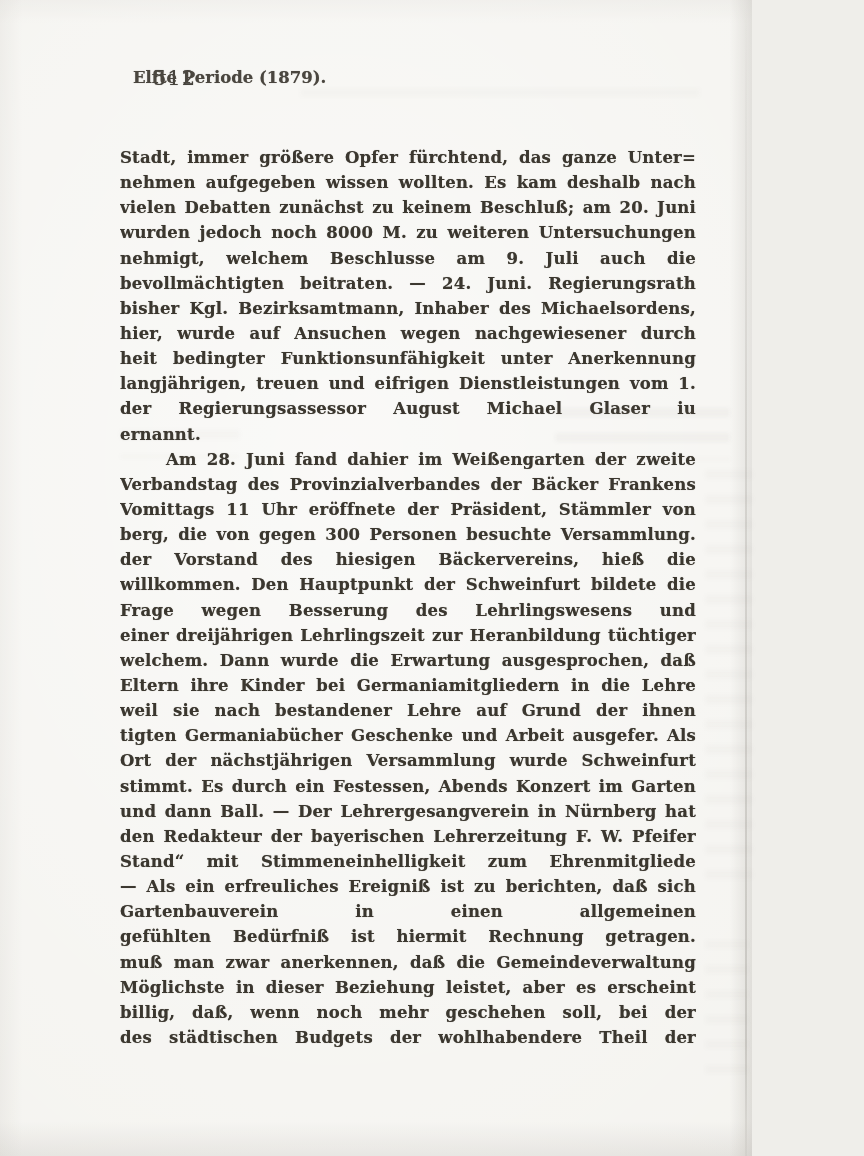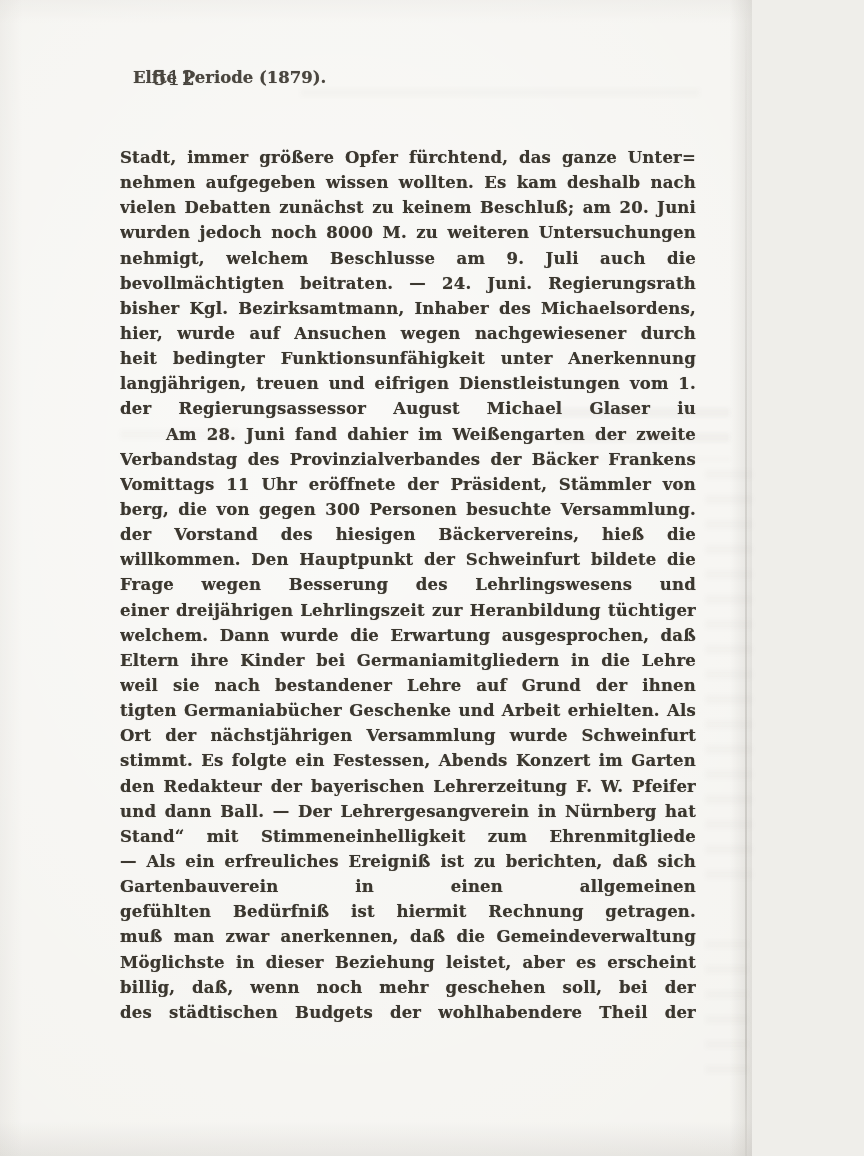--- a/index.html
+++ b/index.html
@@ -91,36 +91,37 @@
       <div class="text-line">nehmen aufgegeben wissen wollten. Es kam deshalb nach</div>
       <div class="text-line">vielen Debatten zunächst zu keinem Beschluß; am 20. Juni</div>
       <div class="text-line">wurden jedoch noch 8000 M. zu weiteren Untersuchungen ge=</div>
       <div class="text-line">nehmigt, welchem Beschlusse am 9. Juli auch die Gemeinde=</div>
       <div class="text-line">bevollmächtigten beitraten. — 24. Juni. Regierungsrath Schütz,</div>
       <div class="text-line">bisher Kgl. Bezirksamtmann, Inhaber des Michaelsordens, da=</div>
       <div class="text-line">hier, wurde auf Ansuchen wegen nachgewiesener durch Krank=</div>
       <div class="text-line">heit bedingter Funktionsunfähigkeit unter Anerkennung seiner</div>
       <div class="text-line">langjährigen, treuen und eifrigen Dienstleistungen vom 1. Juli</div>
       <div class="text-line">der Regierungsassessor August Michael Glaser iu Regensburg</div>
+      <div class="text-line short-last">ernannt.</div>
       <div class="text-line indent">Am 28. Juni fand dahier im Weißengarten der zweite</div>
       <div class="text-line">Verbandstag des Provinzialverbandes der Bäcker Frankens statt.</div>
       <div class="text-line">Vomittags 11 Uhr eröffnete der Präsident, Stämmler von Nürn=</div>
       <div class="text-line">berg, die von gegen 300 Personen besuchte Versammlung. Müller,</div>
       <div class="text-line">der Vorstand des hiesigen Bäckervereins, hieß die Anwesenden</div>
       <div class="text-line">willkommen. Den Hauptpunkt der Schweinfurt bildete die</div>
       <div class="text-line">Frage wegen Besserung des Lehrlingswesens und Anbahnung</div>
       <div class="text-line">einer dreijährigen Lehrlingszeit zur Heranbildung tüchtiger Ge=</div>
       <div class="text-line">welchem. Dann wurde die Erwartung ausgesprochen, daß die</div>
       <div class="text-line">Eltern ihre Kinder bei Germaniamitgliedern in die Lehre geben,</div>
       <div class="text-line">weil sie nach bestandener Lehre auf Grund der ihnen ausgefer=</div>
-      <div class="text-line">tigten Germaniabücher Geschenke und Arbeit erhielten. Als</div>
+      <div class="text-line">tigten Germaniabücher Geschenke und Arbeit ausgefer. Als</div>
       <div class="text-line">Ort der nächstjährigen Versammlung wurde Schweinfurt be=</div>
-      <div class="text-line">stimmt. Es folgte ein Festessen, Abends Konzert im Garten</div>
+      <div class="text-line">stimmt. Es durch ein Festessen, Abends Konzert im Garten</div>
+      <div class="text-line">und dann Ball. — Der Lehrergesangverein in Nürnberg hat</div>
       <div class="text-line">den Redakteur der bayerischen Lehrerzeitung F. W. Pfeifer</div>
-      <div class="text-line">und dann Ball. — Der Lehrergesangverein in Nürnberg hat</div>
       <div class="text-line">Stand“ mit Stimmeneinhelligkeit zum Ehrenmitgliede ernannt.</div>
       <div class="text-line">— Als ein erfreuliches Ereigniß ist zu berichten, daß sich der</div>
       <div class="text-line">Gartenbauverein in einen allgemeinen Verschönerungsverein für</div>
       <div class="text-line">gefühlten Bedürfniß ist hiermit Rechnung getragen. Dankbar</div>
       <div class="text-line">muß man zwar anerkennen, daß die Gemeindeverwaltung das</div>
       <div class="text-line">Möglichste in dieser Beziehung leistet, aber es erscheint ganz</div>
       <div class="text-line">billig, daß, wenn noch mehr geschehen soll, bei der Belastung</div>
       <div class="text-line">des städtischen Budgets der wohlhabendere Theil der Bevölkerung</div>
     </div>
 

